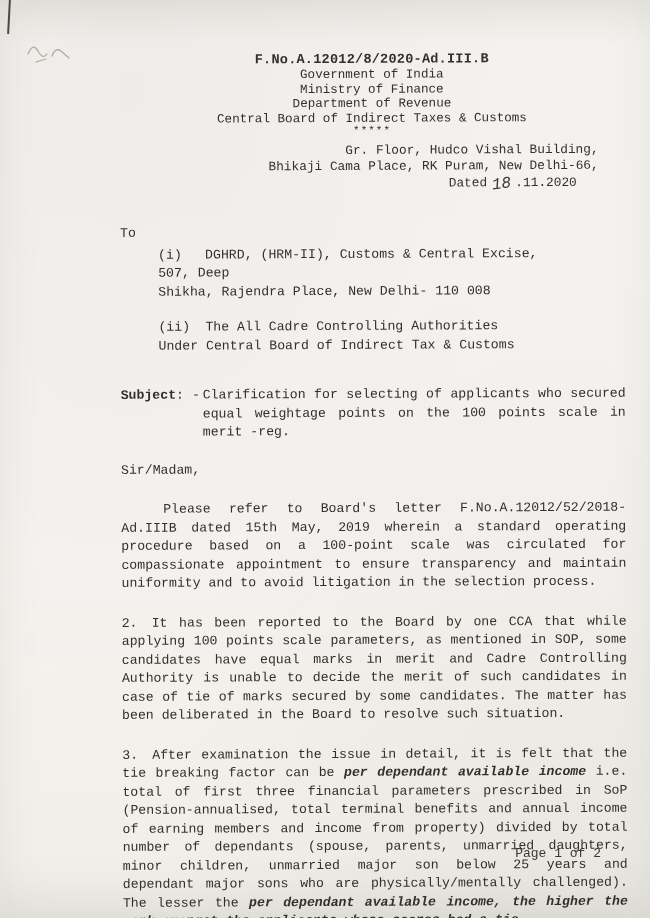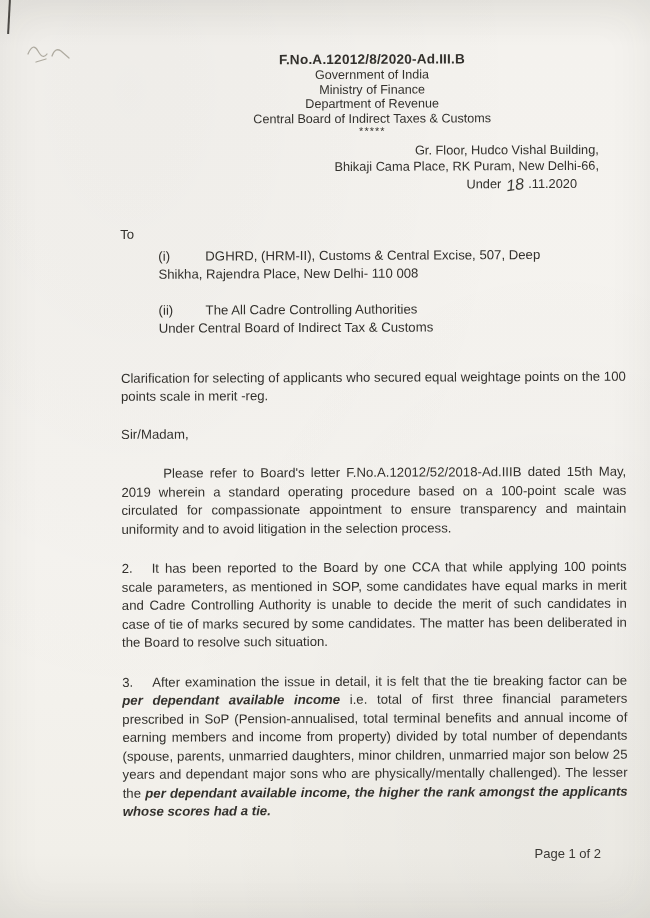--- a/index.html
+++ b/index.html
@@ -6,21 +6,21 @@
   .page {
     position: relative;
     width: 650px;
     height: 918px;
     margin: 0 auto;
     background:
       radial-gradient(ellipse at 20% 10%, rgba(0,0,0,0.025), transparent 55%),
       radial-gradient(ellipse at 85% 90%, rgba(0,0,0,0.03), transparent 50%),
       linear-gradient(180deg, #ebe9e4 0%, #f4f2ee 5%, #f5f3ef 60%, #f1efe9 93%, #e8e6e0 100%);
     box-shadow: inset 0 0 45px rgba(60,55,45,0.07);
-    font-family: Liberation Sans, sans-serif;
+    font-family: Liberation Mono, monospace;
     color: #32302c;
     overflow: hidden;
   }
   .content {
     position: relative;
     padding: 52px 24px 0 121px;
     transform: rotate(-0.25deg);
     font-size: 13.2px;
     line-height: 18.5px;
   }
@@ -92,33 +92,34 @@
       <div>Government of India</div>
       <div>Ministry of Finance</div>
       <div>Department of Revenue</div>
       <div>Central Board of Indirect Taxes &amp; Customs</div>
       <div class="stars">*****</div>
     </div>
 
     <div class="address">
       <div>Gr. Floor, Hudco Vishal Building,</div>
       <div>Bhikaji Cama Place, RK Puram, New Delhi-66,</div>
-      <div class="date-line"><span>Under</span><span class="handwritten">18</span><span>.11.2020</span></div>
+      <div class="date-line"><span>Dated</span><span class="handwritten">18</span><span>.11.2020</span></div>
     </div>
 
     <div class="to-label">To</div>
 
     <div class="recipients">
       <div class="recipient"><span class="rec-index">(i)</span><span class="rec-text">DGHRD, (HRM-II), Customs &amp; Central Excise, 507, Deep
 Shikha, Rajendra Place, New Delhi- 110 008</span></div>
       <div class="recipient"><span class="rec-index">(ii)</span><span class="rec-text">The All Cadre Controlling Authorities
 Under Central Board of Indirect Tax &amp; Customs</span></div>
     </div>
 
     <div class="subject">
+      <div class="subj-label"><span class="b">Subject</span><span>: -</span></div>
       <div class="subj-text">Clarification for selecting of applicants who secured equal weightage points on the 100 points scale in merit -reg.</div>
     </div>
 
     <div class="salutation">Sir/Madam,</div>
 
     <div class="para indent-first">Please refer to Board's letter F.No.A.12012/52/2018-Ad.IIIB dated 15th May, 2019 wherein a standard operating procedure based on a 100-point scale was circulated for compassionate appointment to ensure transparency and maintain uniformity and to avoid litigation in the selection process.</div>
 
     <div class="para"><span class="para-num">2.</span><span>It has been reported to the Board by one CCA that while applying 100 points scale parameters, as mentioned in SOP, some candidates have equal marks in merit and Cadre Controlling Authority is unable to decide the merit of such candidates in case of tie of marks secured by some candidates. The matter has been deliberated in the Board to resolve such situation.</span></div>
 
     <div class="para"><span class="para-num">3.</span><span>After examination the issue in detail, it is felt that the tie breaking factor can be </span><span class="bi">per dependant available income</span><span> i.e. total of first three financial parameters prescribed in SoP (Pension-annualised, total terminal benefits and annual income of earning members and income from property) divided by total number of dependants (spouse, parents, unmarried daughters, minor children, unmarried major son below 25 years and dependant major sons who are physically/mentally challenged). The lesser the </span><span class="bi">per dependant available income, the higher the rank amongst the applicants whose scores had a tie.</span></div>

